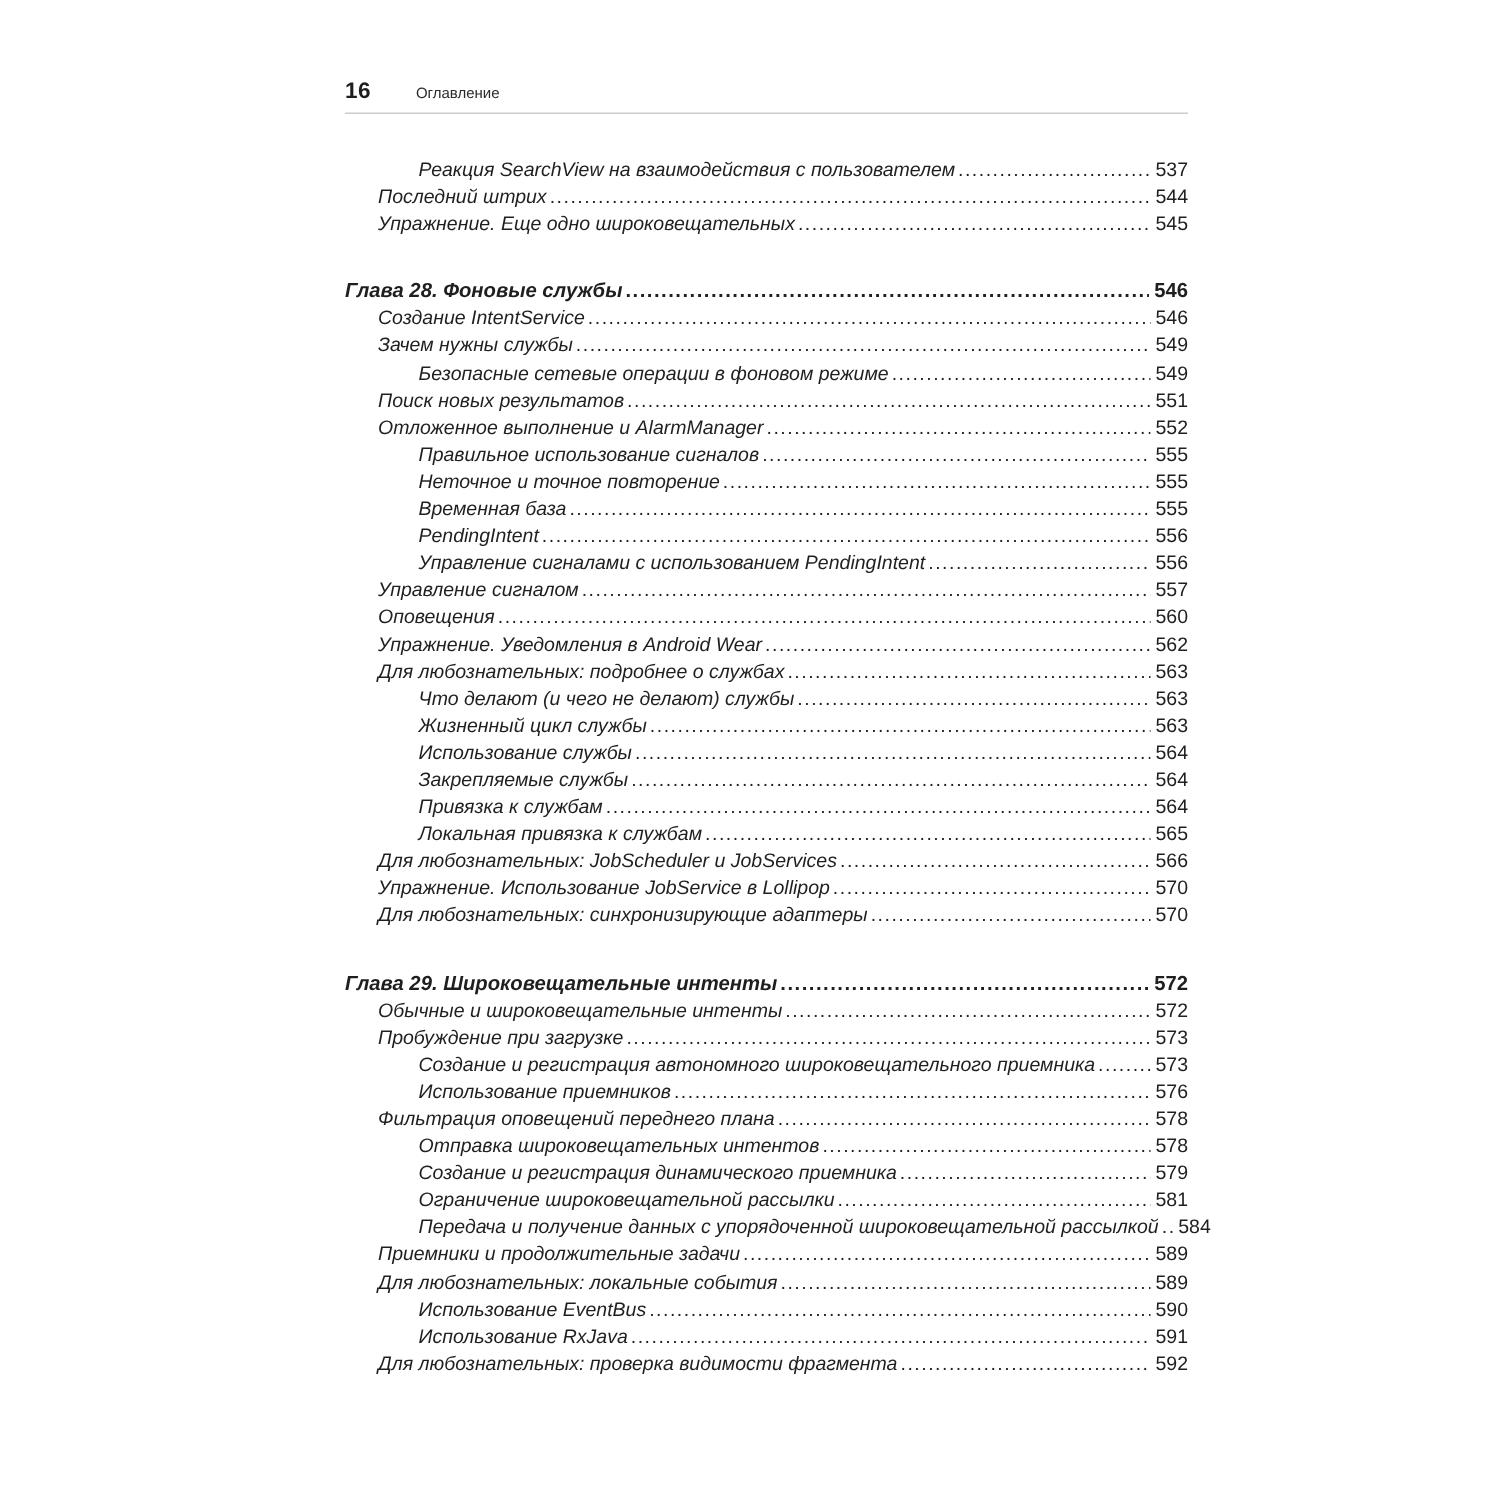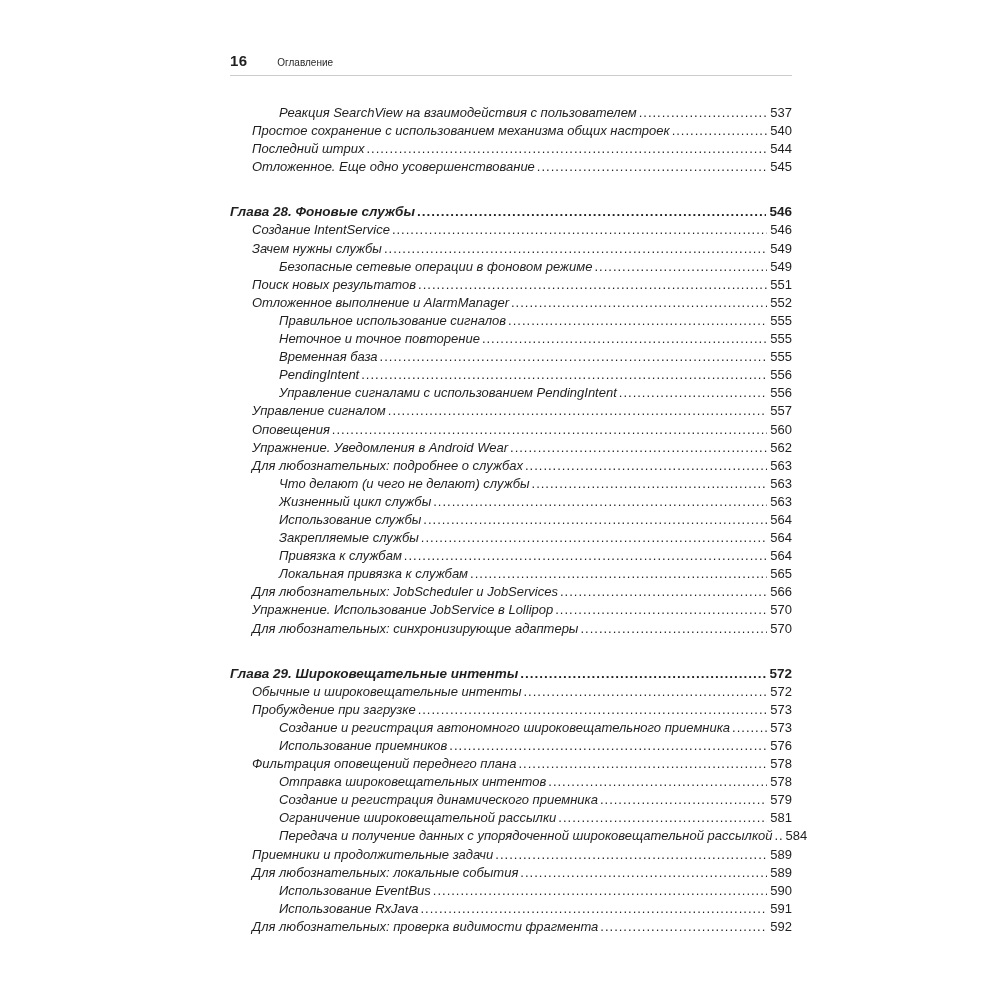--- a/index.html
+++ b/index.html
@@ -86,31 +86,26 @@
       <span class="htitle">Оглавление</span>
     </div>
 
     <div class="toc">
         <div class="row l2">
           <span class="label">Реакция SearchView на взаимодействия с пользователем</span>
           <span class="dots"></span>
           <span class="pagenum">537</span>
         </div>
         <div class="row l1">
-          <span class="label">Простое сохранение с использованием механизма общих настроек</span>
-          <span class="dots"></span>
-          <span class="pagenum">540</span>
-        </div>
-        <div class="row l1">
           <span class="label">Последний штрих</span>
           <span class="dots"></span>
           <span class="pagenum">544</span>
         </div>
         <div class="row l1">
-          <span class="label">Отложенное. Еще одно усовершенствование</span>
+          <span class="label">Упражнение. Еще одно широковещательных</span>
           <span class="dots"></span>
           <span class="pagenum">545</span>
         </div>
         <div class="row chapter">
           <span class="label">Глава 28. Фоновые службы</span>
           <span class="dots"></span>
           <span class="pagenum">546</span>
         </div>
         <div class="row l1">
           <span class="label">Создание IntentService</span>

